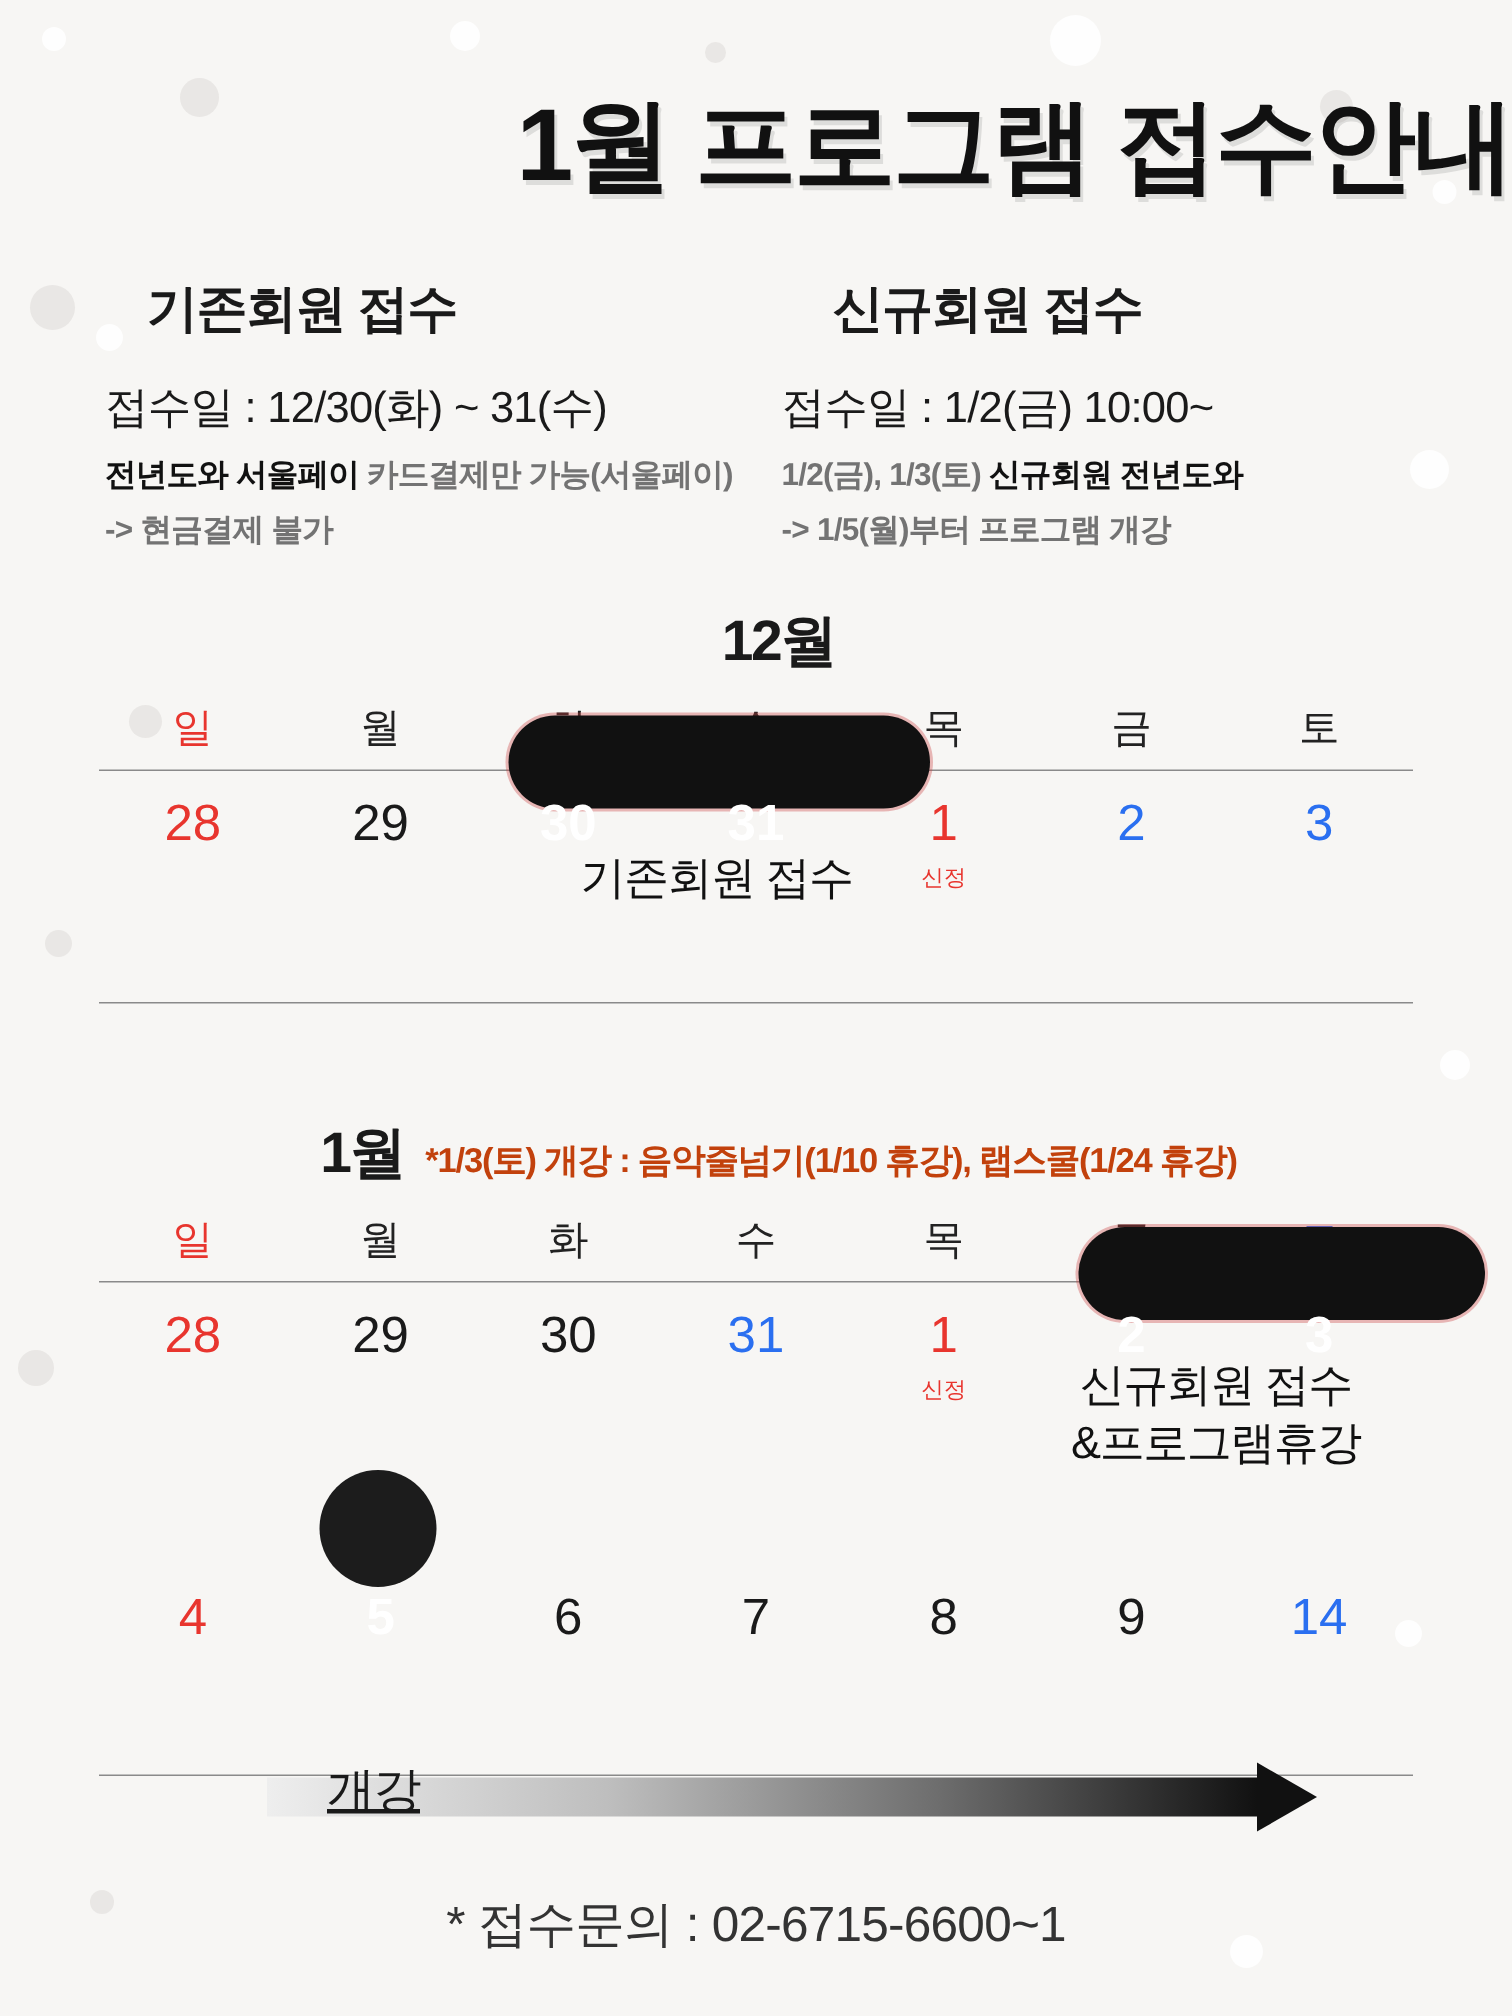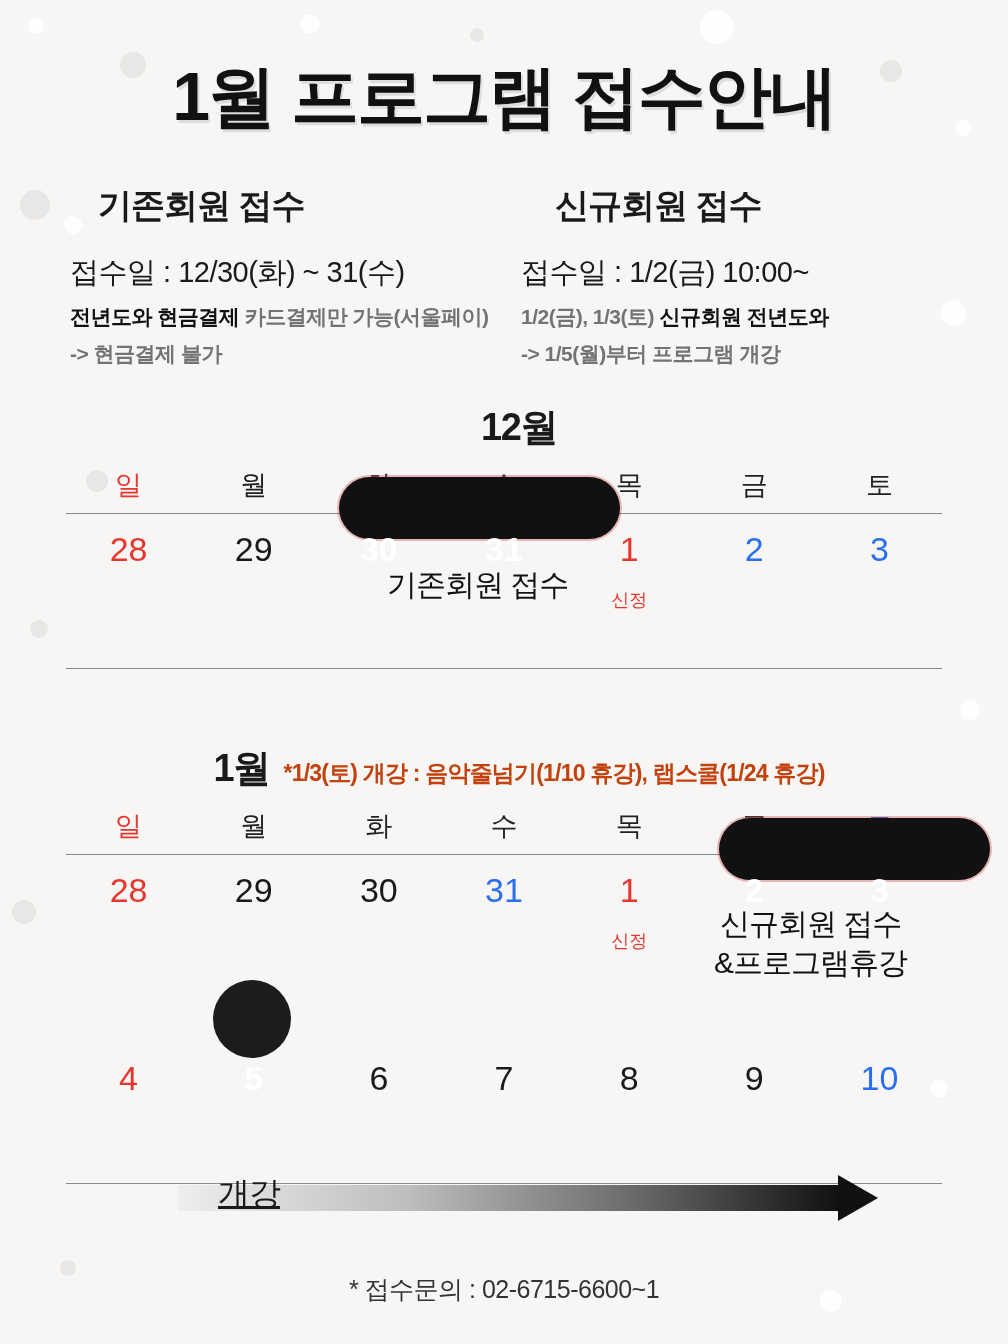--- a/index.html
+++ b/index.html
@@ -27,21 +27,21 @@
   .page {
     position: relative;
     z-index: 2;
     width: 1008px;
     height: 1344px;
     box-sizing: border-box;
   }
 
   
   .title {
-    text-align: center;
+    text-align: right;
     font-size: 68px;
     font-weight: 800;
     letter-spacing: -2px;
     padding-top: 52px;
     color: #111;
     text-shadow: 2px 3px 0 rgba(0,0,0,0.10);
   }
 
   
   .columns {
@@ -139,23 +139,23 @@
     line-height: 1;
     display: inline-block;
     position: relative;
     z-index: 3;
   }
   .num.sun { color: #e8352e; }
   .num.sat { color: #2a6ff0; }
   .num.on-dark { color: #ffffff; font-weight: 700; }
   .sub {
     display: block;
-    font-size: 18px;
+    font-size: 15px;
     color: #e8352e;
-    margin-top: 22px;
+    margin-top: 10px;
   }
   
   .pill {
     position: absolute;
     background: #111;
     border-radius: 44px;
     z-index: 1;
     box-shadow: 0 0 0 2px rgba(200,60,60,0.35);
   }
   .circle {
@@ -208,21 +208,21 @@
     font-size: 32px;
     letter-spacing: -1px;
     z-index: 4;
     text-decoration: underline;
   }
   .footer {
     position: absolute;
     bottom: 38px;
     width: 100%;
     text-align: center;
-    font-size: 25px;
+    font-size: 33px;
     color: #333;
     letter-spacing: -0.5px;
   }
 </style>
 </head>
 <body>
 
 <div class="bokeh" style="left:28px;top:18px;width:16px;height:16px;"></div>
 <div class="bokeh grey" style="left:120px;top:52px;width:26px;height:26px;"></div>
 <div class="bokeh" style="left:300px;top:14px;width:20px;height:20px;"></div>
@@ -244,21 +244,21 @@
 <div class="page">
 
   <div class="title">1월 프로그램 접수안내</div>
 
   <div class="columns">
 
     <div class="col left">
       <div class="col-head">기존회원 접수</div>
       <div class="line">접수일 : 12/30(화) ~ 31(수)</div>
       <div class="line small">
-        <span class="black">전년도와 현금결제 </span><span class="red">카드결제만 가능(서울페이)</span>
+        <span class="black">전년도와 서울페이 </span><span class="red">카드결제만 가능(서울페이)</span>
       </div>
       <div class="line small red">-&gt; 현금결제 불가</div>
     </div>
 
     <div class="col right">
       <div class="col-head">신규회원 접수</div>
       <div class="line">접수일 : 1/2(금) 10:00~</div>
       <div class="line small">
         <span class="red">1/2(금), 1/3(토) </span><span class="black">신규회원 전년도와</span>
       </div>
@@ -340,21 +340,21 @@
 
       <div class="circle" style="left:16.8%; top:172px; width:78px; height:78px;"></div>
 
       <div class="dates" style="margin-top:96px;">
         <div class="cell"><span class="num sun">4</span></div>
         <div class="cell"><span class="num on-dark">5</span></div>
         <div class="cell"><span class="num">6</span></div>
         <div class="cell"><span class="num">7</span></div>
         <div class="cell"><span class="num">8</span></div>
         <div class="cell"><span class="num">9</span></div>
-        <div class="cell"><span class="num sat">10</span></div>
+        <div class="cell"><span class="num sat">14</span></div>
       </div>
 
       <div class="bottom-rule" style="margin-top:48px;"></div>
     </div>
   </div>
 
   <div class="arrow-label">개강</div>
   <div class="arrow-wrap">
     <div class="arrow-bar"></div>
     <div class="arrow-head"></div>

